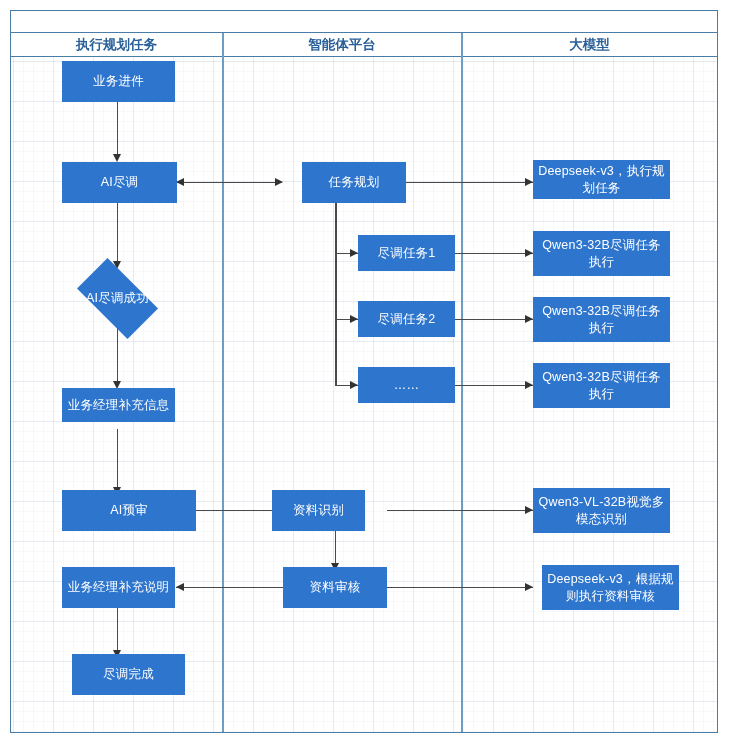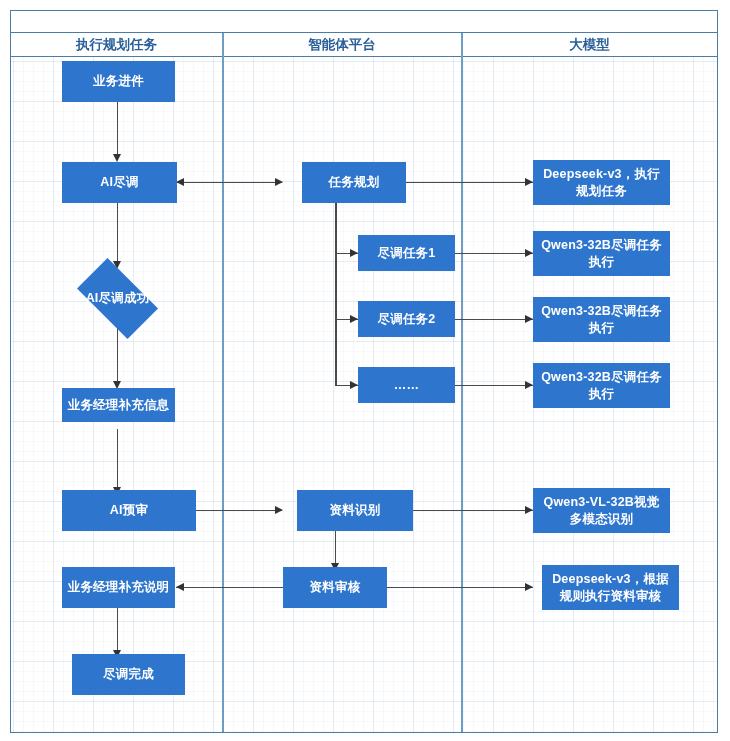--- a/index.html
+++ b/index.html
@@ -79,21 +79,21 @@
     background: #6e9dc4;
   }
   
   .node {
     position: absolute;
     background: #2e75ce;
     border: 1px solid #2e75ce;
     box-sizing: border-box;
     color: #ffffff;
     font-size: 12.5px;
-    font-weight: bold;
+    font-weight: normal;
     display: flex;
     align-items: center;
     justify-content: center;
     text-align: center;
     line-height: 1.35;
     letter-spacing: 0.2px;
     padding: 16px 4px;
   }
   .node.decision {
     background: transparent;
@@ -231,25 +231,25 @@
   <div class="node" style="left:72px; top:654px; width:113px; height:41px;">尽调完成</div>
 
   <div class="node" style="left:283px; top:162px; width:104px; height:41px;margin-left:19px;">任务规划</div>
 
   <div class="node" style="left:358px; top:235px; width:97px; height:36px;">尽调任务1</div>
 
   <div class="node" style="left:358px; top:301px; width:97px; height:36px;text-align:right;">尽调任务2</div>
 
   <div class="node" style="left:358px; top:367px; width:97px; height:36px;">……</div>
 
-  <div class="node" style="left:297px; top:490px; width:116px; height:41px;">资料识别</div>
+  <div class="node" style="left:272px; top:490px; width:93px; height:41px;">资料识别</div>
 
   <div class="node" style="left:283px; top:567px; width:104px; height:41px;">资料审核</div>
 
-  <div class="node" style="left:533px; top:160px; width:137px; height:45px;">Deepseek-v3，执行规划任务</div>
+  <div class="node" style="left:533px; top:160px; width:137px; height:39px;">Deepseek-v3，执行规划任务</div>
 
   <div class="node" style="left:533px; top:231px; width:137px; height:45px;">Qwen3-32B尽调任务执行</div>
 
   <div class="node" style="left:533px; top:297px; width:137px; height:45px;">Qwen3-32B尽调任务执行</div>
 
   <div class="node" style="left:533px; top:363px; width:137px; height:45px;">Qwen3-32B尽调任务执行</div>
 
   <div class="node" style="left:533px; top:488px; width:137px; height:45px;">Qwen3-VL-32B视觉多模态识别</div>
 
   <div class="node" style="left:542px; top:565px; width:137px; height:45px;">Deepseek-v3，根据规则执行资料审核</div>

